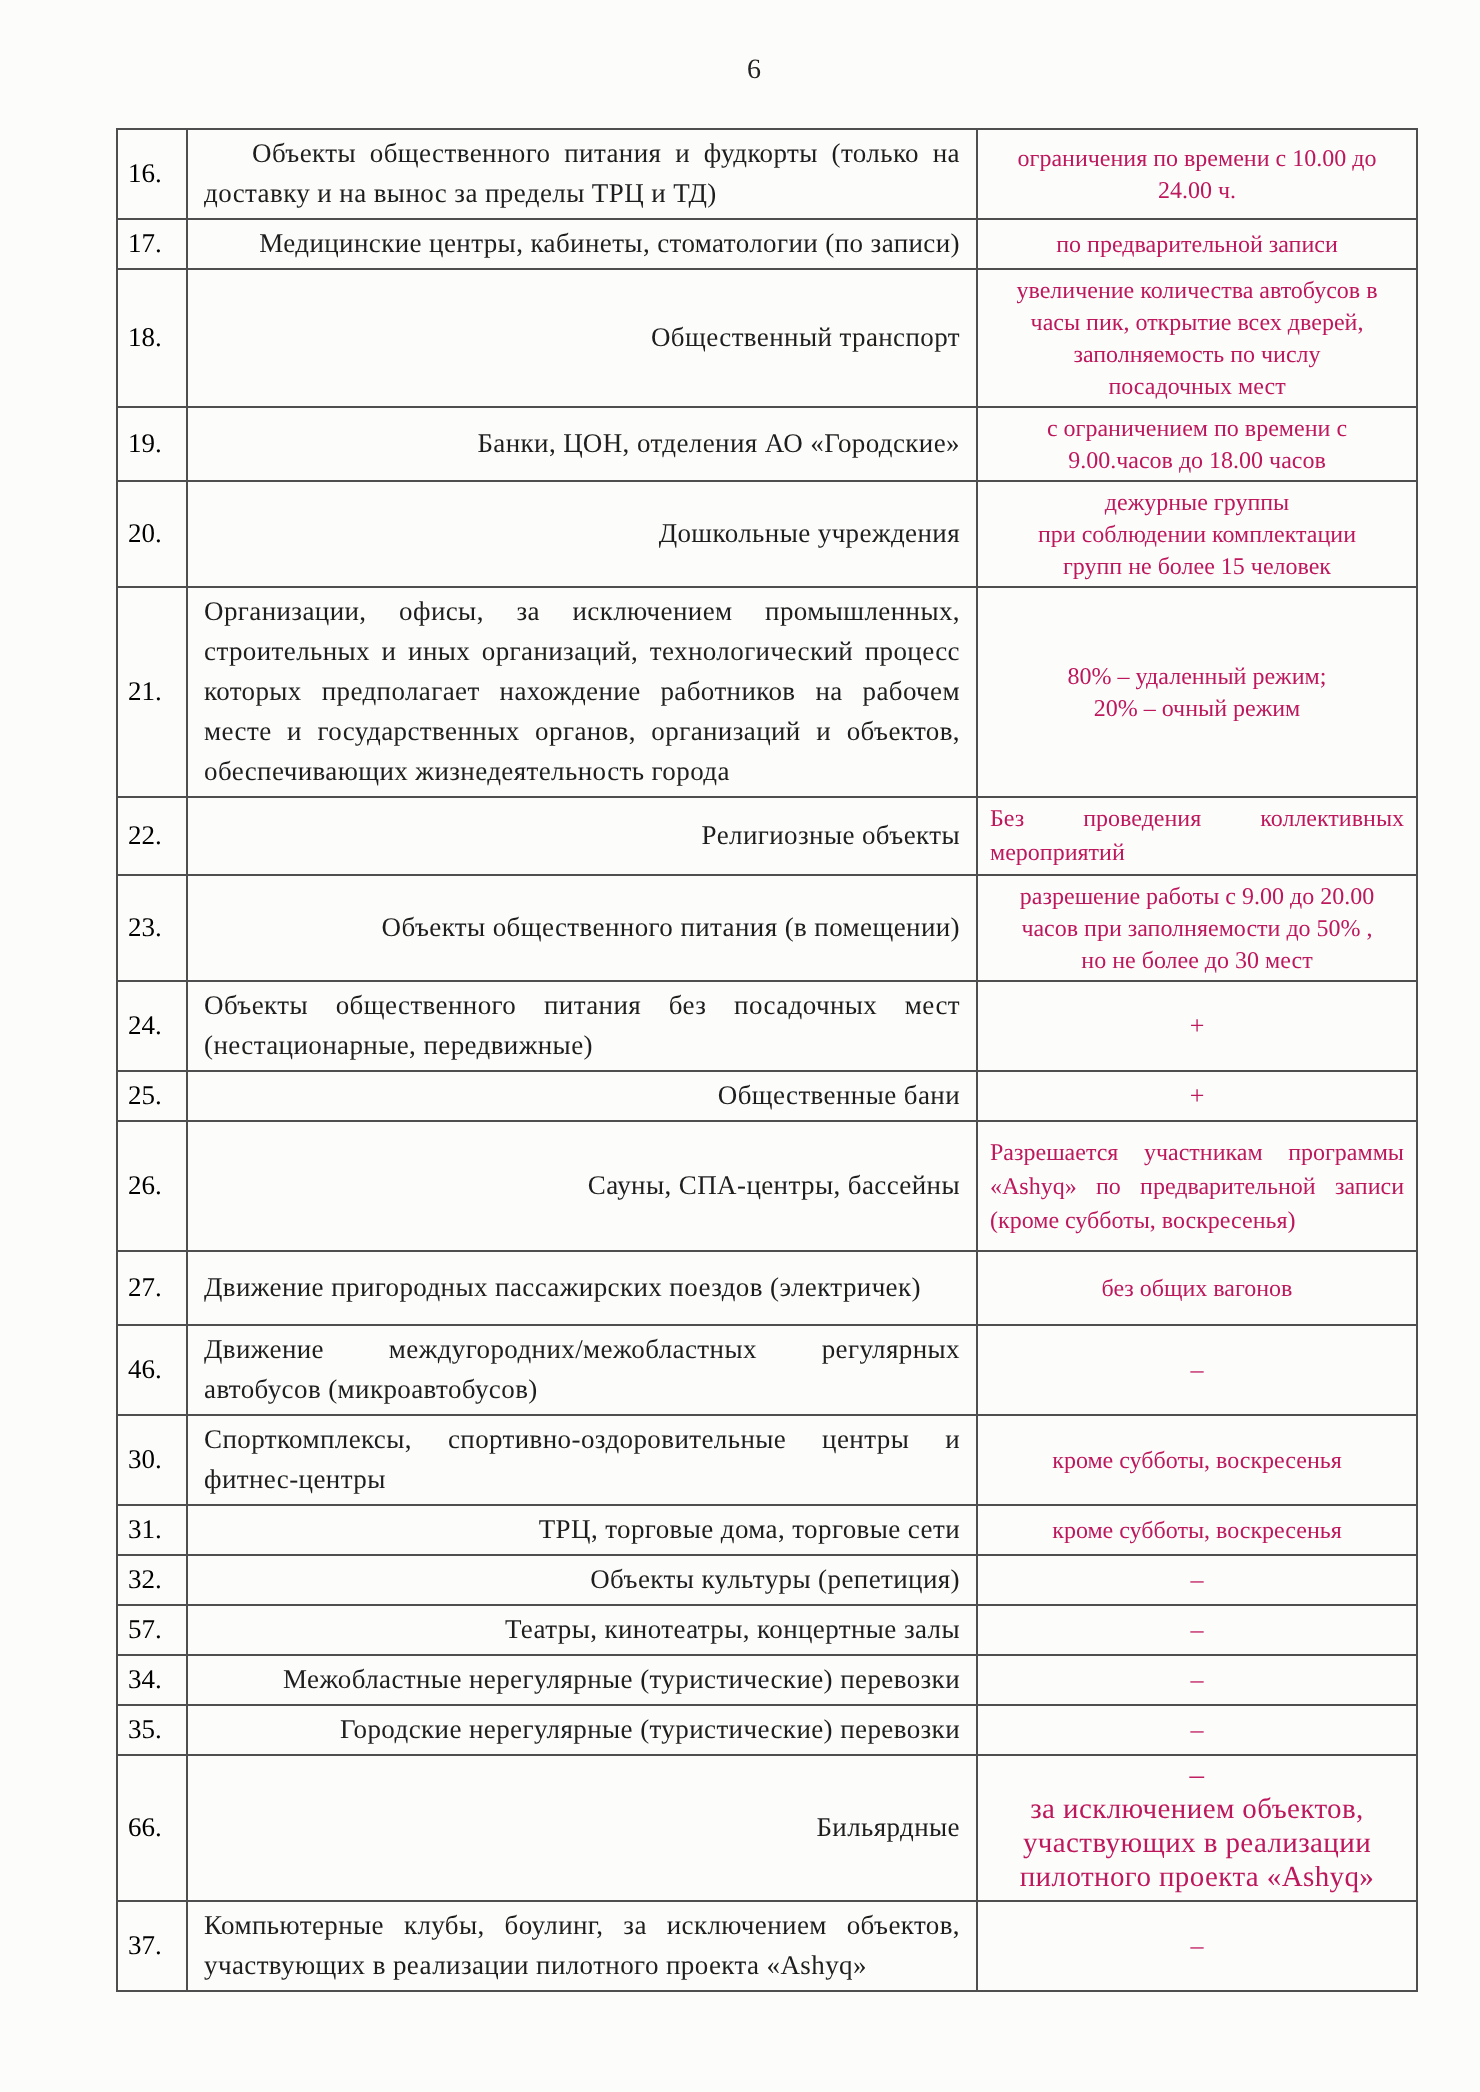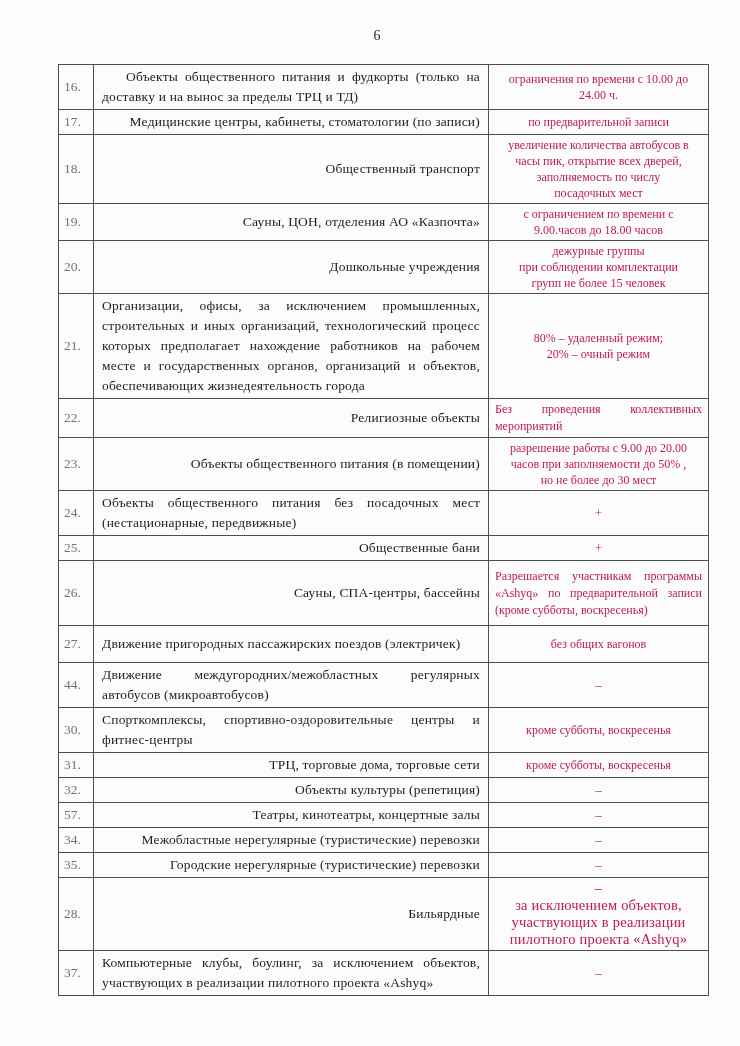--- a/index.html
+++ b/index.html
@@ -19,21 +19,21 @@
   table.doc-table {
     position:absolute; left:58px; top:64px; width:650px;
     border-collapse:collapse; table-layout:fixed;
   }
   td {
     border:1px solid #4e4e4e;
     vertical-align:middle;
     overflow:hidden;
   }
   td.n {
-    font-size:13.5px; text-align:left; padding:1px 2px 1px 5px; color:#737373;
+    font-size:13.5px; text-align:left; padding:1px 2px 1px 5px; color:#000000;
   }
   td.o {
     font-size:13.5px; line-height:20px; padding:2px 8px; text-align:right;
     letter-spacing:0.2px;
   }
   td.o.j { text-align:justify; }
   td.o.ind { text-indent:24px; }
   td.c {
     font-size:12px; line-height:16px; text-align:center; padding:2px 6px;
     color:#be185d;
@@ -71,21 +71,21 @@
       <tr style="height:67px">
         <td class="n">18.</td>
         <td class="o">Общественный транспорт</td>
         <td class="c pre">увеличение количества автобусов в
 часы пик, открытие всех дверей,
 заполняемость по числу
 посадочных мест</td>
       </tr>
       <tr style="height:32px">
         <td class="n">19.</td>
-        <td class="o">Сауны, ЦОН, отделения АО «Казпочта»</td>
+        <td class="o">Банки, ЦОН, отделения АО «Городские»</td>
         <td class="c pre">с ограничением по времени с
 9.00.часов до 18.00 часов</td>
       </tr>
       <tr style="height:53px">
         <td class="n">20.</td>
         <td class="o">Дошкольные учреждения</td>
         <td class="c pre">дежурные группы
 при соблюдении комплектации
 групп не более 15 человек</td>
       </tr>
@@ -121,21 +121,21 @@
         <td class="n">26.</td>
         <td class="o">Сауны, СПА-центры, бассейны</td>
         <td class="c jl">Разрешается участникам программы «Ashyq» по предварительной записи (кроме субботы, воскресенья)</td>
       </tr>
       <tr style="height:37px">
         <td class="n">27.</td>
         <td class="o j">Движение пригородных пассажирских поездов (электричек)</td>
         <td class="c">без общих вагонов</td>
       </tr>
       <tr style="height:41px">
-        <td class="n">44.</td>
+        <td class="n">46.</td>
         <td class="o j">Движение междугородних/межобластных регулярных автобусов (микроавтобусов)</td>
         <td class="c sym">–</td>
       </tr>
       <tr style="height:38px">
         <td class="n">30.</td>
         <td class="o j">Спорткомплексы, спортивно-оздоровительные центры и фитнес-центры</td>
         <td class="c">кроме субботы, воскресенья</td>
       </tr>
       <tr style="height:22px">
         <td class="n">31.</td>
@@ -156,21 +156,21 @@
         <td class="n">34.</td>
         <td class="o">Межобластные нерегулярные (туристические) перевозки</td>
         <td class="c sym">–</td>
       </tr>
       <tr style="height:22px">
         <td class="n">35.</td>
         <td class="o">Городские нерегулярные (туристические) перевозки</td>
         <td class="c sym">–</td>
       </tr>
       <tr style="height:70px">
-        <td class="n">28.</td>
+        <td class="n">66.</td>
         <td class="o">Бильярдные</td>
         <td class="c pre big">–
 за исключением объектов,
 участвующих в реализации
 пилотного проекта «Ashyq»</td>
       </tr>
       <tr style="height:43px">
         <td class="n">37.</td>
         <td class="o j">Компьютерные клубы, боулинг, за исключением объектов, участвующих в реализации пилотного проекта «Ashyq»</td>
         <td class="c sym">–</td>

